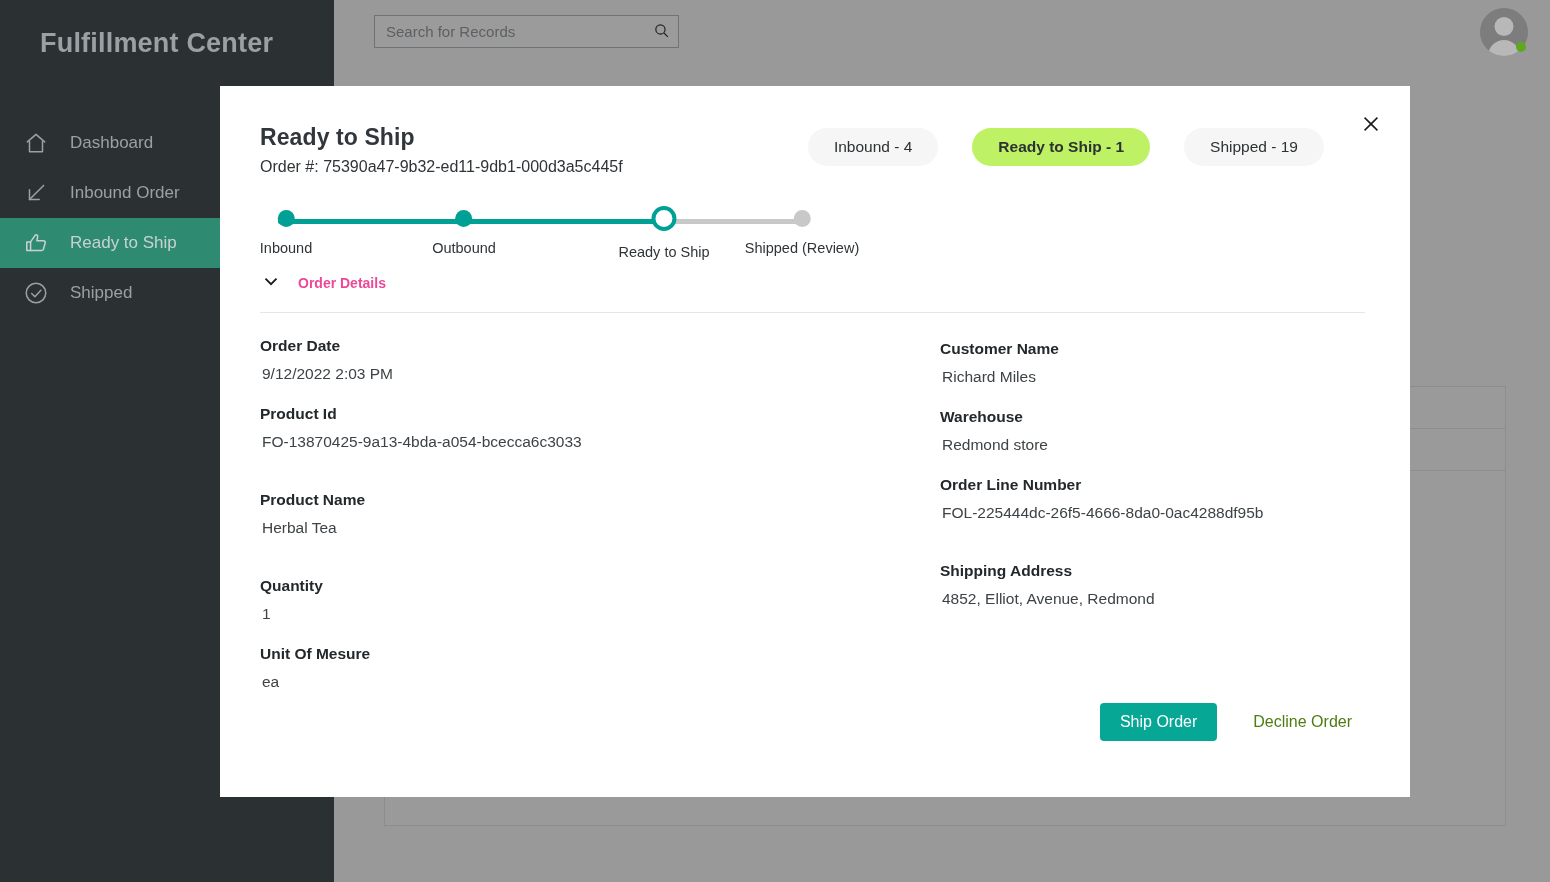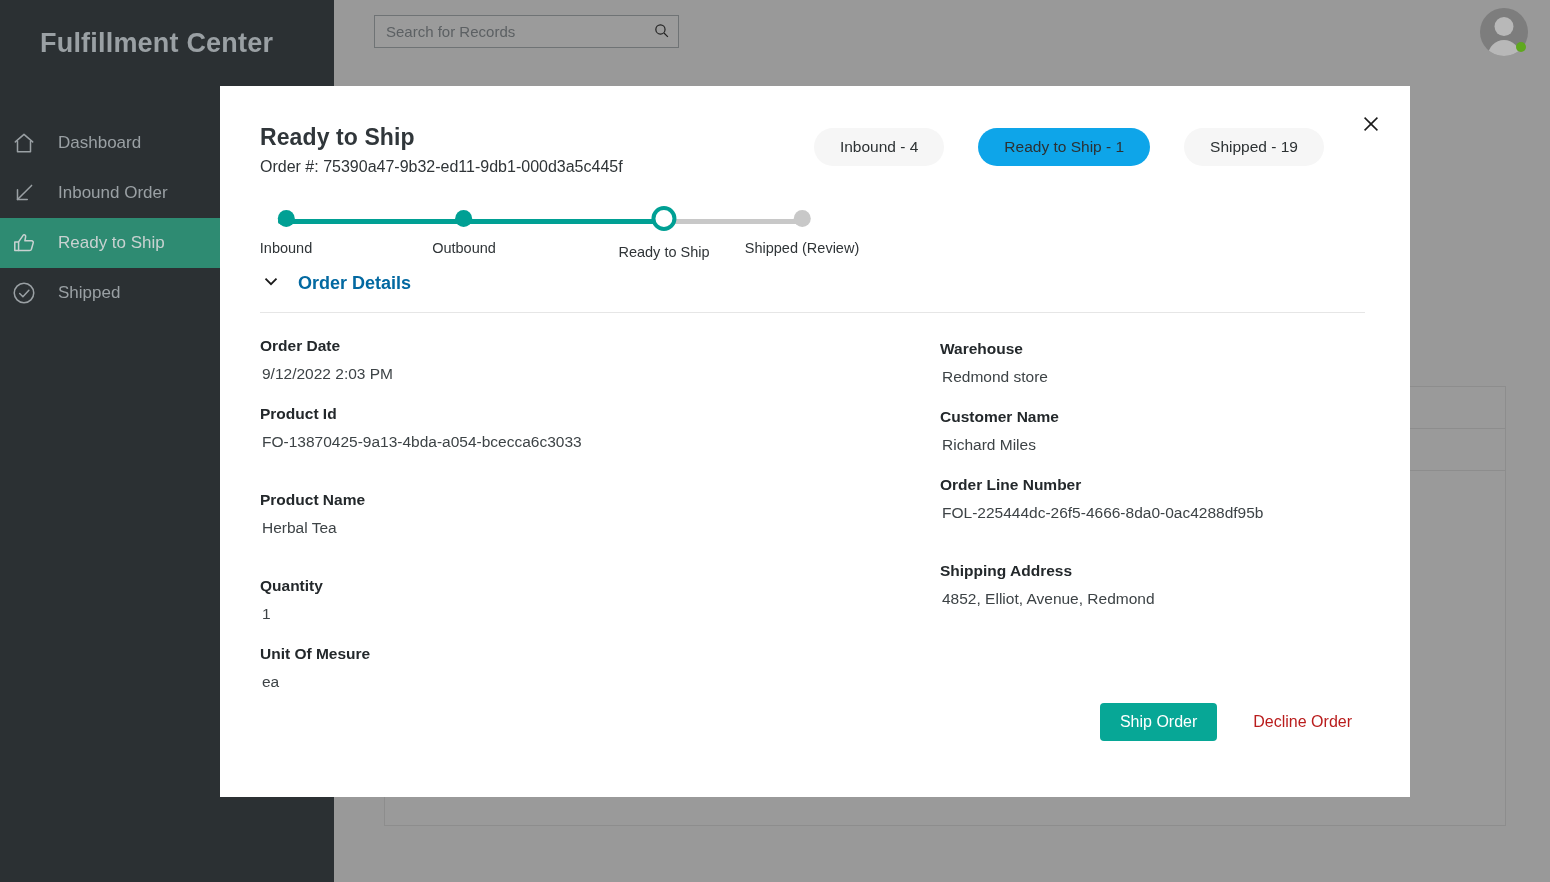--- a/index.html
+++ b/index.html
@@ -21,21 +21,21 @@
   }
   .brand {
     height: 86px; display: flex; align-items: center;
     padding-left: 40px;
     color: #9aa0a4; font-size: 27px; font-weight: bold;
     letter-spacing: .2px;
   }
   .nav { margin-top: 32px; }
   .nav-item {
     display: flex; align-items: center;
-    height: 50px; padding-left: 10px; gap: 20px;
+    height: 50px; padding-left: 22px; gap: 20px;
     color: #9aa0a4; font-size: 17px;
     cursor: pointer;
   }
   .nav-item.active { background: #2e8b72; color: #c9d2d1; }
   .nav-icon {
     width: 28px; height: 28px; flex: 0 0 28px;
     display: flex; align-items: center; justify-content: center;
   }
   .nav-icon svg { width: 26px; height: 26px; stroke: #9aa0a4; fill: none;
     stroke-width: 1.4; stroke-linecap: round; stroke-linejoin: round; }
@@ -133,21 +133,21 @@
 
   .pills {
     position: absolute; right: 46px; top: 4px;
     display: flex; gap: 34px; align-items: center;
   }
   .pill {
     border-radius: 22px; padding: 10px 26px;
     font-size: 15.5px; color: #2c3133;
     background: #f6f6f6; cursor: pointer; white-space: nowrap;
   }
-  .pill.active { background: #0ea5e9; }
+  .pill.active { background: #bef264; font-weight: bold; }
 
   
   .stepper { position: relative; margin-top: 30px; height: 62px; width: 560px; }
   .track {
     position: absolute; left: 18px; top: 13px;
     width: 524px; height: 5px; background: #c8c8c8; border-radius: 3px;
   }
   .track-fill {
     position: absolute; left: 18px; top: 13px;
     width: 386px; height: 5px; background: #00a094; border-radius: 3px;
@@ -165,21 +165,21 @@
   .step-label {
     margin-top: 13px; font-size: 14.5px; color: #2f3437; white-space: nowrap;
   }
 
   
   .accordion {
     display: flex; align-items: center; gap: 16px;
     margin-top: 2px; cursor: pointer;
   }
   .chev svg { width: 22px; height: 22px; stroke: #1a1a1a; fill: none; stroke-width: 2; }
-  .accordion-label { font-size: 18px; font-weight: bold; color: #0369a1; }
+  .accordion-label { font-size: 14px; font-weight: bold; color: #ec4899; }
   .divider {
     margin-top: 16px; width: 1105px; height: 1px; background: #e6e6e6;
   }
 
   
   .details { display: flex; margin-top: 14px; }
   .col-left { width: 680px; }
   .col-right { flex: 1; padding-top: 3px; }
   .field { margin-bottom: 6px; }
   .f-label { font-size: 15.5px; font-weight: bold; color: #23282b; padding: 10px 0 0; }
@@ -192,21 +192,21 @@
   .actions {
     position: absolute; right: 58px; bottom: 56px;
     display: flex; align-items: center; gap: 36px;
   }
   .btn-primary {
     background: #07a796; color: #ffffff; border: 0;
     font-family: "Liberation Sans", sans-serif;
     font-size: 16px; padding: 10px 20px; border-radius: 4px; cursor: pointer;
   }
   .btn-link {
-    background: transparent; border: 0; color: #b91c1c;
+    background: transparent; border: 0; color: #4d7c0f;
     font-family: "Liberation Sans", sans-serif;
     font-size: 16px; cursor: pointer;
   }
 </style>
 </head>
 <body>
 
 <div id="app">
 
   <div class="page-body">
@@ -366,26 +366,26 @@
           <div class="f-value">1</div>
         </div>
         <div class="field">
           <div class="f-label">Unit Of Mesure</div>
           <div class="f-value">ea</div>
         </div>
       </div>
 
       <div class="col-right">
         <div class="field">
+          <div class="f-label">Customer Name</div>
+          <div class="f-value">Richard Miles</div>
+        </div>
+        <div class="field">
           <div class="f-label">Warehouse</div>
           <div class="f-value">Redmond store</div>
-        </div>
-        <div class="field">
-          <div class="f-label">Customer Name</div>
-          <div class="f-value">Richard Miles</div>
         </div>
         <div class="field">
           <div class="f-label">Order Line Number</div>
           <div class="f-value">FOL-225444dc-26f5-4666-8da0-0ac4288df95b</div>
         </div>
         <div class="gap-lg"></div>
         <div class="field">
           <div class="f-label">Shipping Address</div>
           <div class="f-value">4852, Elliot, Avenue, Redmond</div>
         </div>

